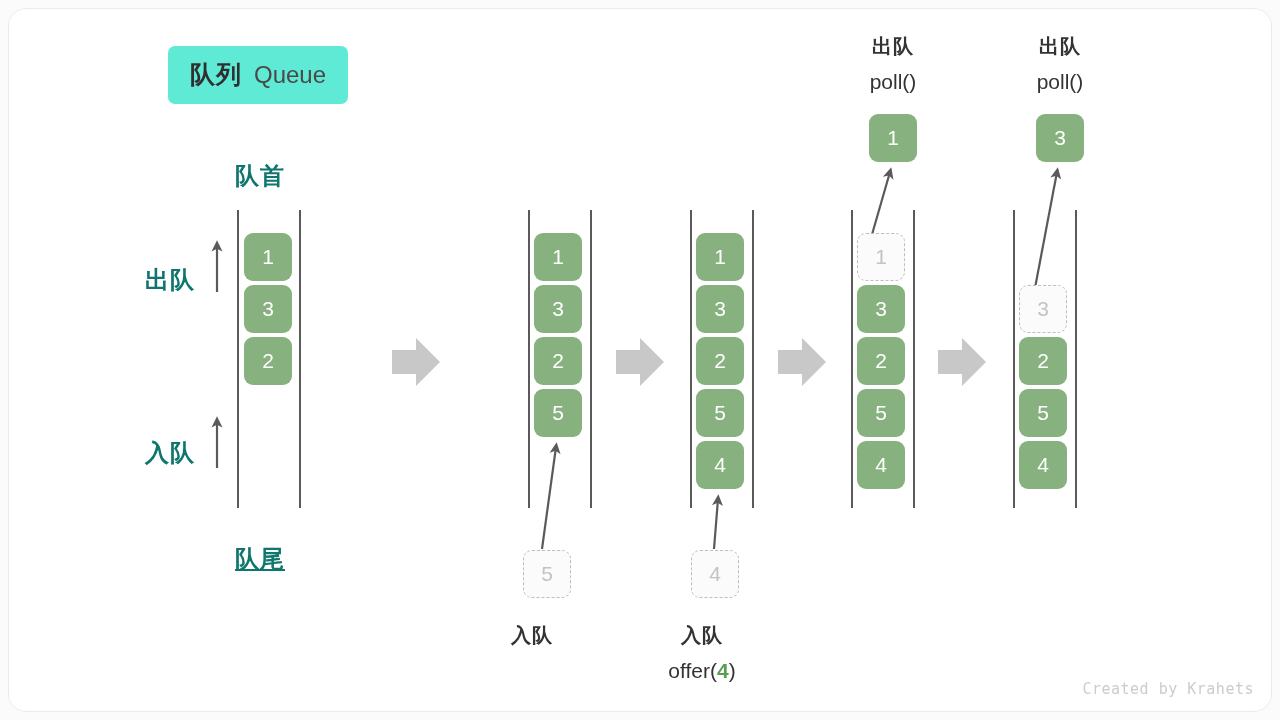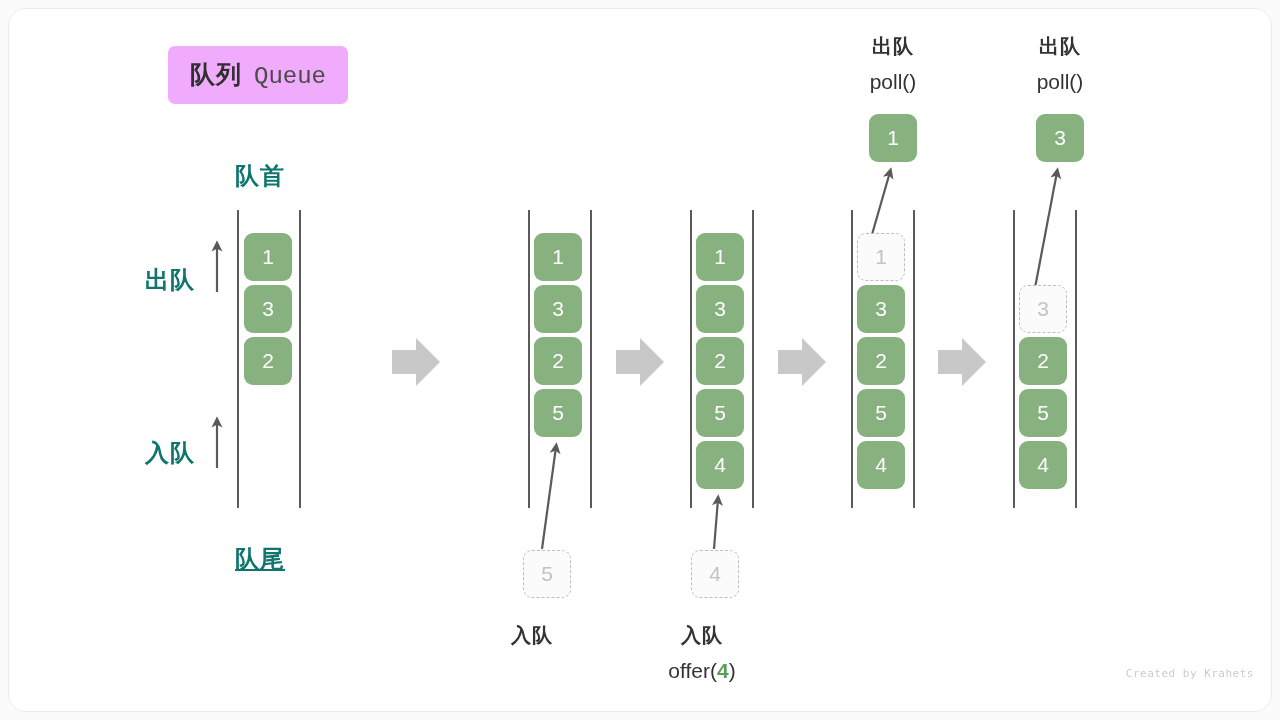--- a/index.html
+++ b/index.html
@@ -26,37 +26,37 @@
     border-radius: 18px;
     box-sizing: border-box;
   }
 
   
   .title-badge {
     position: absolute;
     left: 168px;
     top: 46px;
     padding: 12px 22px 13px 22px;
-    background: #f0abfc;
+    background: #5eead4;
     border-radius: 7px;
     display: flex;
     align-items: baseline;
     gap: 12px;
     white-space: nowrap;
   }
   .title-cn {
     font-size: 25px;
     font-weight: bold;
     color: #2f2f2f;
     letter-spacing: 1px;
   }
   .title-en {
     font-size: 24px;
     color: #4a4a4a;
-    font-family: Liberation Mono, monospace;
+    font-family: Liberation Sans, sans-serif;
   }
 
   
   .lbl-bold {
     position: absolute;
     font-size: 24px;
     font-weight: bold;
     color: #0f766e;
     white-space: nowrap;
     letter-spacing: 1px;
@@ -106,22 +106,22 @@
   .box.ghost {
     background: #fbfbfb;
     color: #c3c3c3;
     border: 1.8px dashed #bdbdbd;
   }
 
   
   .attrib {
     position: absolute;
     right: 26px;
-    bottom: 40px;
-    font-size: 11px;
+    bottom: 22px;
+    font-size: 15px;
     color: #cccccc;
     font-family: "DejaVu Sans Mono", monospace;
     letter-spacing: 0.5px;
   }
 
   svg.overlay {
     position: absolute;
     left: 0;
     top: 0;
     width: 1280px;

